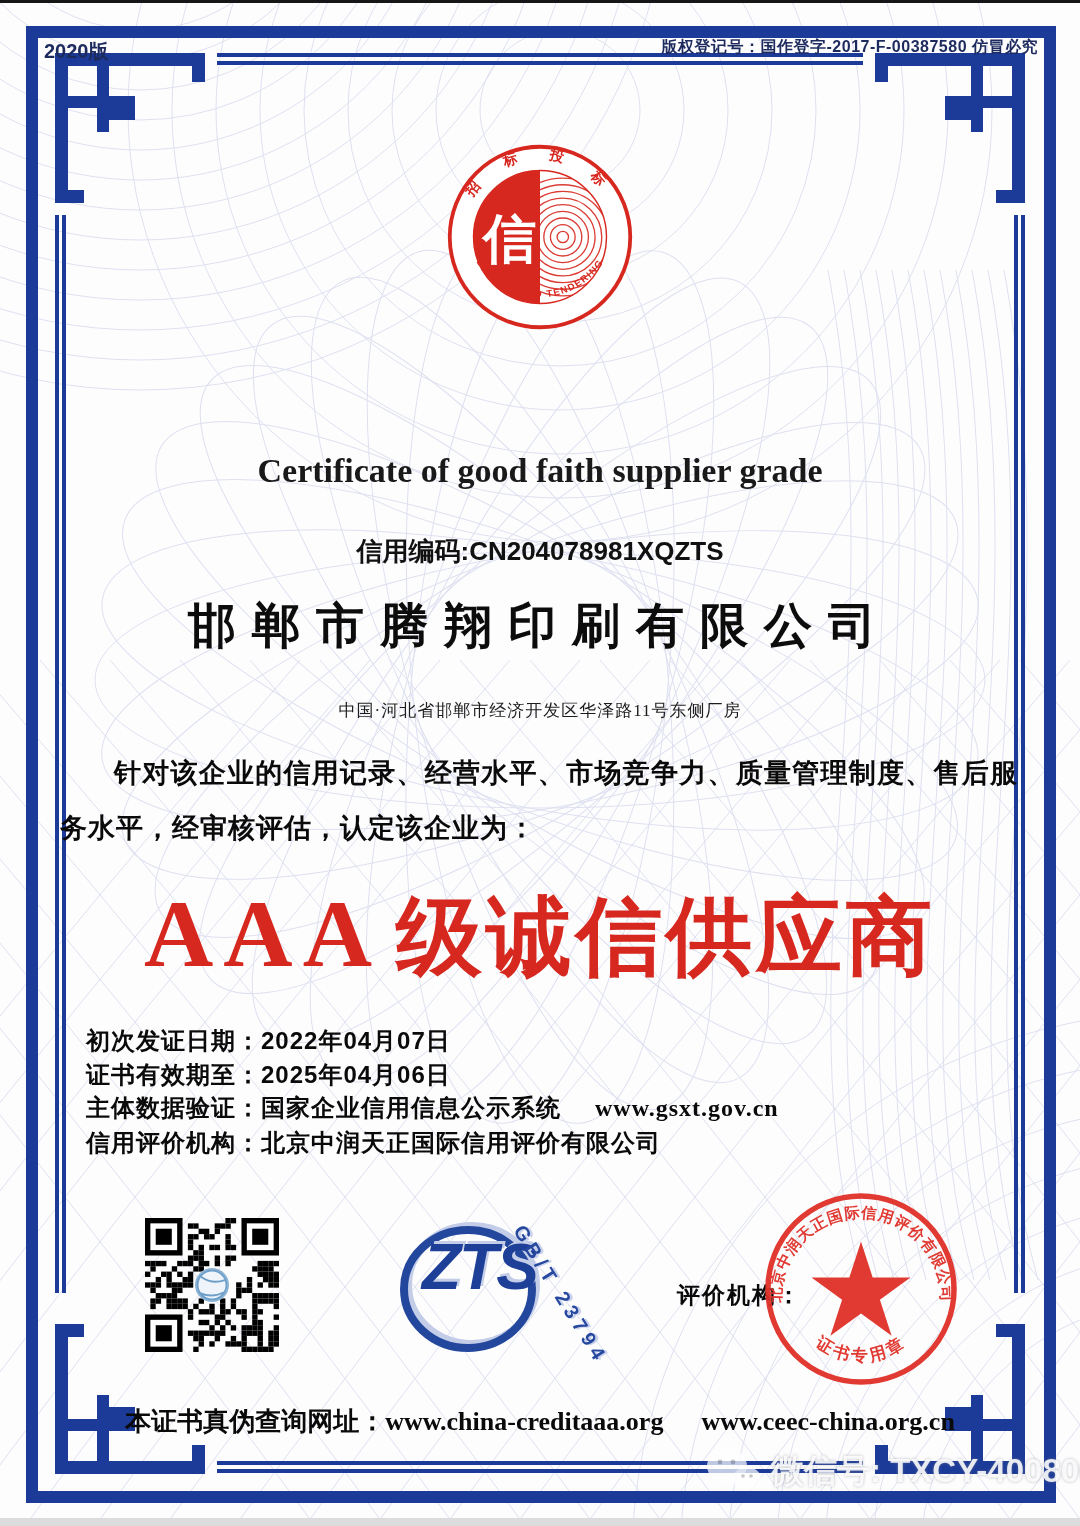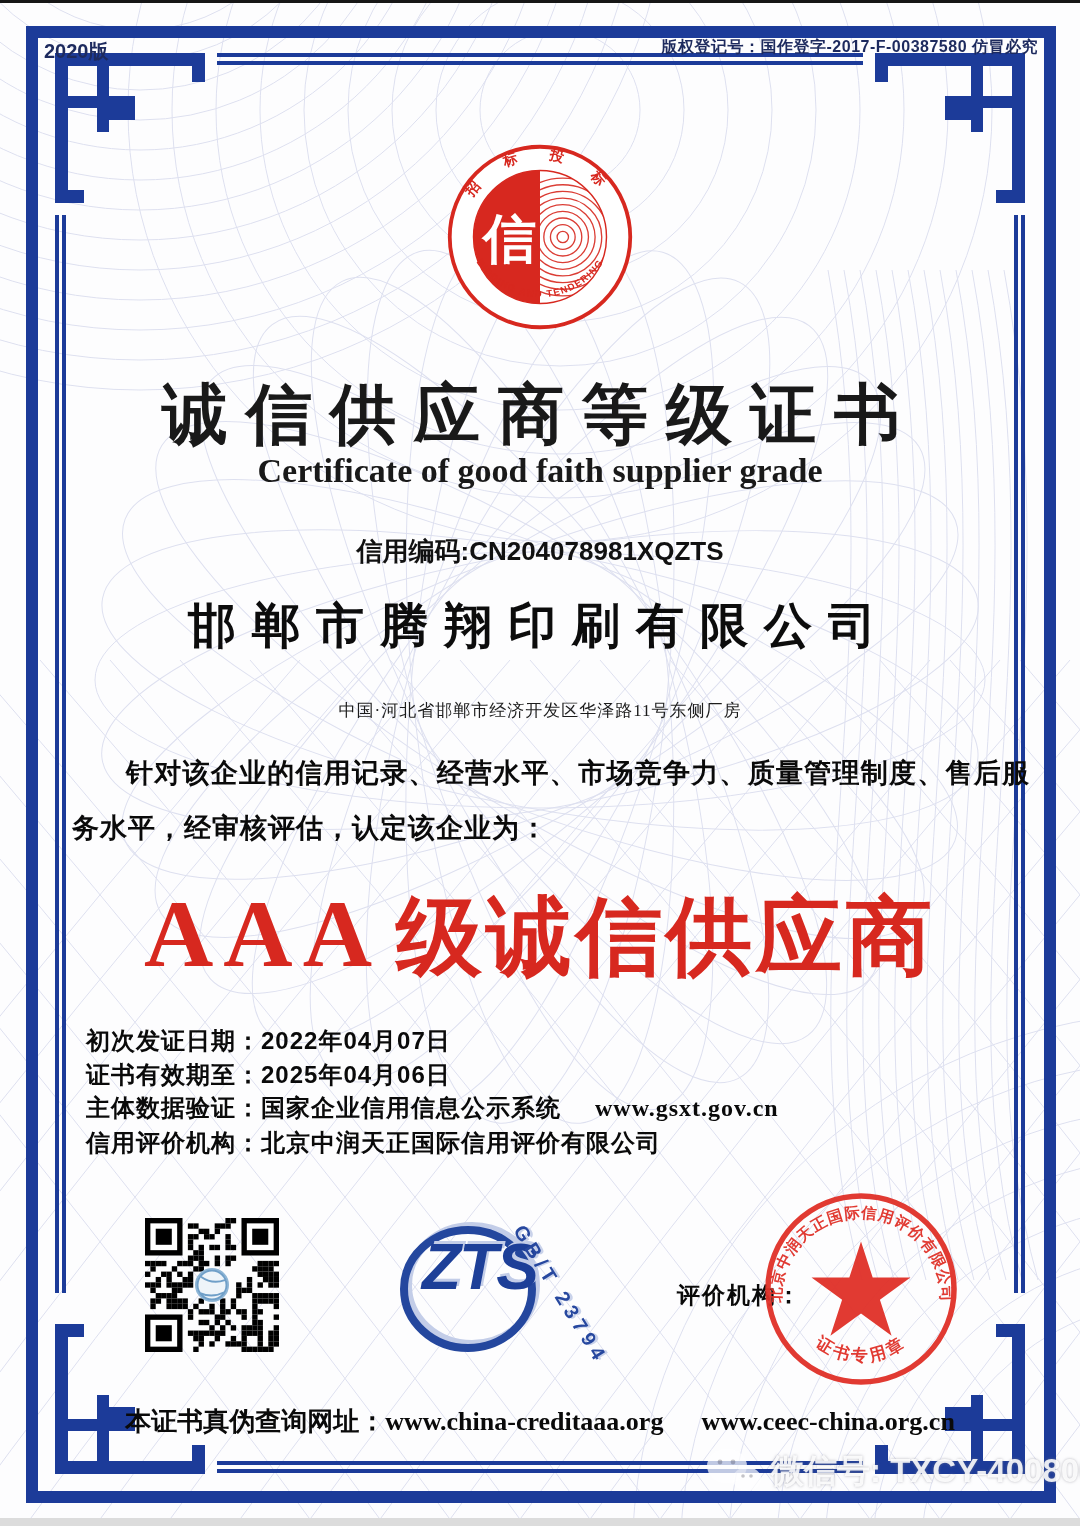--- a/index.html
+++ b/index.html
@@ -31,21 +31,21 @@
             letter-spacing:18px;color:#191919;white-space:nowrap;}
   .title-en{position:absolute;left:0;top:452px;width:1080px;text-align:center;
             font-family:"Liberation Serif",serif;font-weight:bold;font-size:34px;color:#191919;}
   .credit{position:absolute;left:0;top:534px;width:1080px;text-align:center;
           font-size:26px;font-weight:600;color:#111;}
   .company{position:absolute;left:0;top:594px;width:1080px;text-align:center;
            font-size:48px;font-weight:900;letter-spacing:16px;color:#0c0c0c;white-space:nowrap;}
   .address{position:absolute;left:0;top:699px;width:1080px;text-align:center;
            font-family:"Liberation Serif",serif;font-weight:normal;font-size:17px;color:#1c1c1c;letter-spacing:1px;}
   .statement{position:absolute;left:60px;top:746px;width:958px;font-size:27px;font-weight:bold;
-             color:#0a0a0a;line-height:55px;text-indent:2em;text-align:justify;letter-spacing:1px;padding-left:12px;}
+             color:#0a0a0a;line-height:55px;text-indent:2em;text-align:justify;letter-spacing:1px;}
   .grade{position:absolute;left:0;top:878px;width:1080px;text-align:center;color:var(--red);
          font-family:Liberation Serif, serif;font-weight:bold;white-space:nowrap;}
   .grade .latin{font-size:96px;letter-spacing:10px;}
   .grade .zh{font-size:86px;letter-spacing:4px;margin-left:14px;}
   .details{position:absolute;left:86px;top:1024px;}
   .drow{font-size:24px;font-weight:bold;color:#0a0a0a;line-height:33.5px;letter-spacing:1px;}
   .drow .extra{margin-left:34px;font-family:"Liberation Serif",serif;}
   .qr{position:absolute;left:145px;top:1218px;width:134px;height:134px;}
   .zts{position:absolute;left:380px;top:1205px;width:250px;height:180px;}
   .zts svg{position:absolute;left:0;top:0;}
@@ -274,21 +274,20 @@
       </g>
       <text x="68" y="121" font-size="56" font-weight="bold" fill="#ffffff" text-anchor="middle" font-family="Liberation Serif,serif">信</text>
       <text font-size="15" font-weight="bold" fill="#d7281f" letter-spacing="14" font-family="Liberation Sans,sans-serif">
         <textPath href="#larcT" startOffset="50%" text-anchor="middle">招  标  投  标</textPath>
       </text>
       <text font-size="10" font-weight="bold" fill="#d7281f" letter-spacing="1.5" font-family="Liberation Sans,sans-serif">
         <textPath href="#larcB" startOffset="50%" text-anchor="middle">BIDDING  AND  TENDERING</textPath>
       </text>
     </svg>
 
-    <div class="title-zh">诚信供应商等级证书</div>
     <div class="title-en">Certificate of good faith supplier grade</div>
     <div class="credit">信用编码:CN204078981XQZTS</div>
     <div class="company">邯郸市腾翔印刷有限公司</div>
     <div class="address">中国·河北省邯郸市经济开发区华泽路11号东侧厂房</div>
     <div class="statement">针对该企业的信用记录、经营水平、市场竞争力、质量管理制度、售后服务水平，经审核评估，认定该企业为：</div>
 
     <div class="grade">
       <span class="latin">AAA</span><span class="zh">级诚信供应商</span>
     </div>
 

